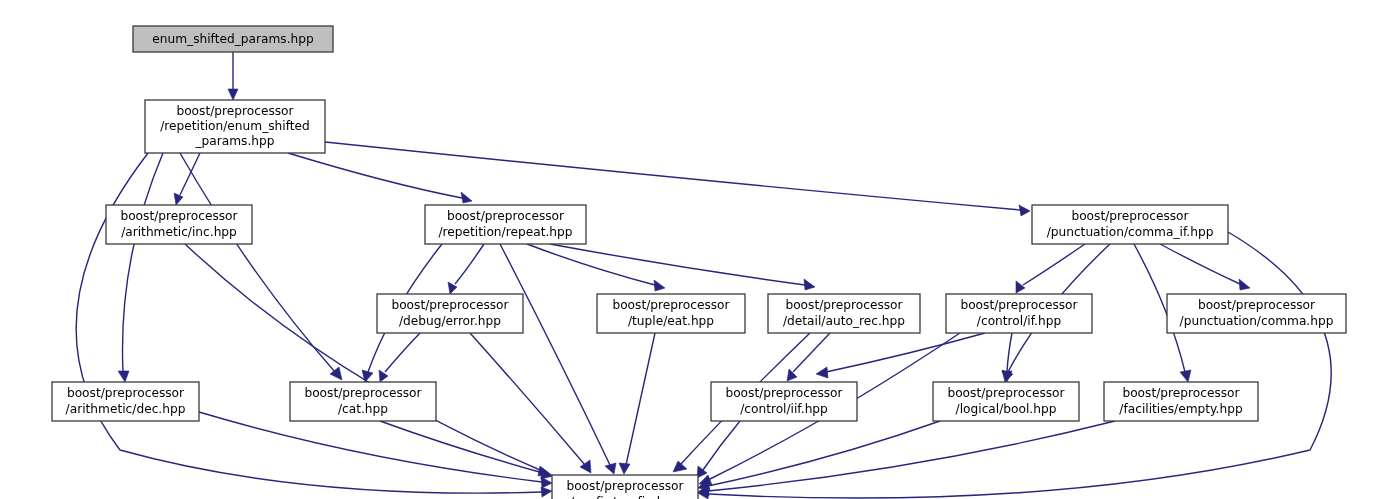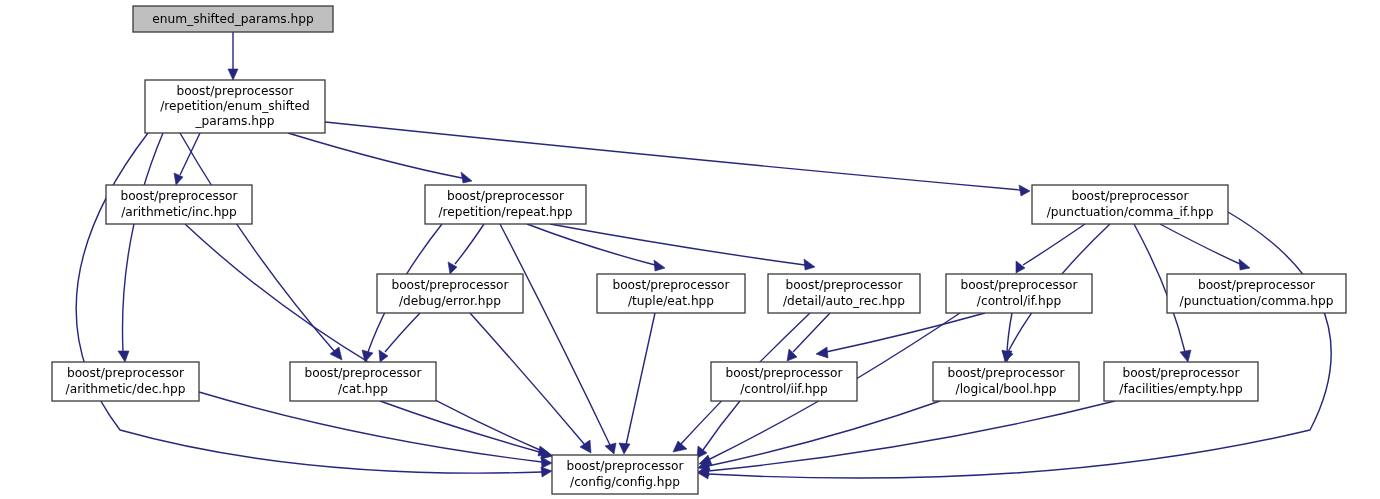--- a/index.html
+++ b/index.html
@@ -10,20 +10,21 @@
   body {
     width: 1380px;
     height: 499px;
     font-family: "DejaVu Sans", sans-serif;
     overflow: hidden;
   }
   #graph-root {
     position: relative;
     width: 1380px;
     height: 428px;
+    margin-top: 20px;
   }
   svg.graph-canvas {
     position: absolute;
     left: 0;
     top: 0;
     width: 1380px;
     height: 499px;
     display: block;
   }
   .edge-path {

